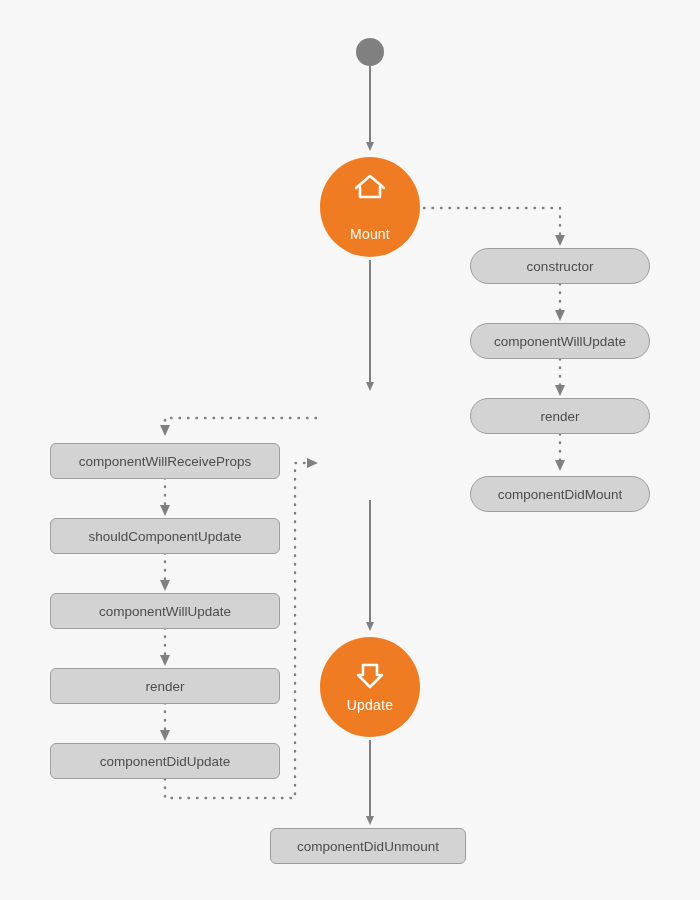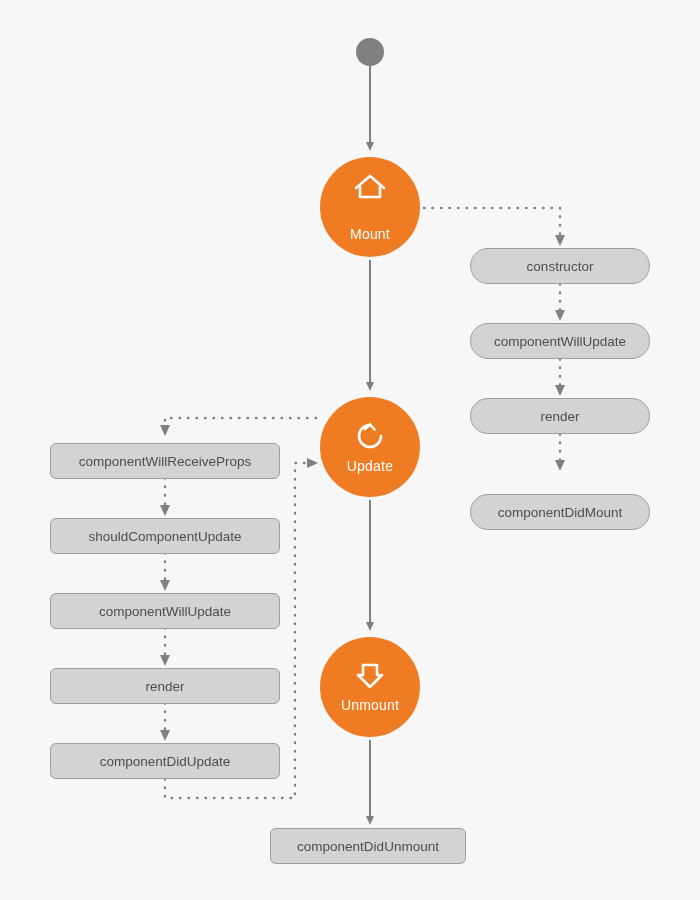--- a/index.html
+++ b/index.html
@@ -118,43 +118,34 @@
   <div class="node-circle" style="left:320px; top:157px; width:100px; height:100px;gap:18px;">
     <span class="node-icon">
       <svg width="34" height="30" viewBox="0 0 34 30">
         <path d="M3,16 L17,4 L31,16" fill="none" stroke="#ffffff" stroke-width="2.6" stroke-linecap="round" stroke-linejoin="round"></path>
         <path d="M7,15 L7,25 L27,25 L27,15" fill="none" stroke="#ffffff" stroke-width="2.6" stroke-linecap="round" stroke-linejoin="round"></path>
       </svg>
     </span>
     <span class="node-label">Mount</span>
   </div>
 
-  <div class="node-circle" style="left:320px; top:397px; width:100px; height:100px;">
-    <span class="node-icon">
-      <svg width="32" height="32" viewBox="0 0 32 32">
-        <path d="M16,5 A11,11 0 1 0 27,16" fill="none" stroke="#ffffff" stroke-width="2.6" stroke-linecap="round"></path>
-        <path d="M11,9 L16,4.5 L20.5,9.5" fill="none" stroke="#ffffff" stroke-width="2.6" stroke-linecap="round" stroke-linejoin="round"></path>
-      </svg>
-    </span>
-    <span class="node-label">Update</span>
-  </div>
 
   <div class="node-circle" style="left:320px; top:637px; width:100px; height:100px;">
     <span class="node-icon">
       <svg width="32" height="30" viewBox="0 0 32 30">
         <path d="M9,4 L23,4 L23,14 L28,14 L16,26 L4,14 L9,14 Z" fill="none" stroke="#ffffff" stroke-width="2.6" stroke-linejoin="round" stroke-linecap="round"></path>
       </svg>
     </span>
-    <span class="node-label">Unmount</span>
+    <span class="node-label">Update</span>
   </div>
 
   <div class="method-box box-right" style="top:248px;">constructor</div>
   <div class="method-box box-right" style="top:323px;">componentWillUpdate</div>
   <div class="method-box box-right" style="top:398px;">render</div>
-  <div class="method-box box-right" style="top:494px;">componentDidMount</div>
+  <div class="method-box box-right" style="top:476px;">componentDidMount</div>
 
   <div class="method-box box-left" style="top:518px;">shouldComponentUpdate</div>
   <div class="method-box box-left" style="top:443px;">componentWillReceiveProps</div>
   <div class="method-box box-left" style="top:593px;">componentWillUpdate</div>
   <div class="method-box box-left" style="top:668px;">render</div>
   <div class="method-box box-left" style="top:743px;">componentDidUpdate</div>
 
   <div class="method-box box-bottom" style="top:828px;">componentDidUnmount</div>
 
 </div>

